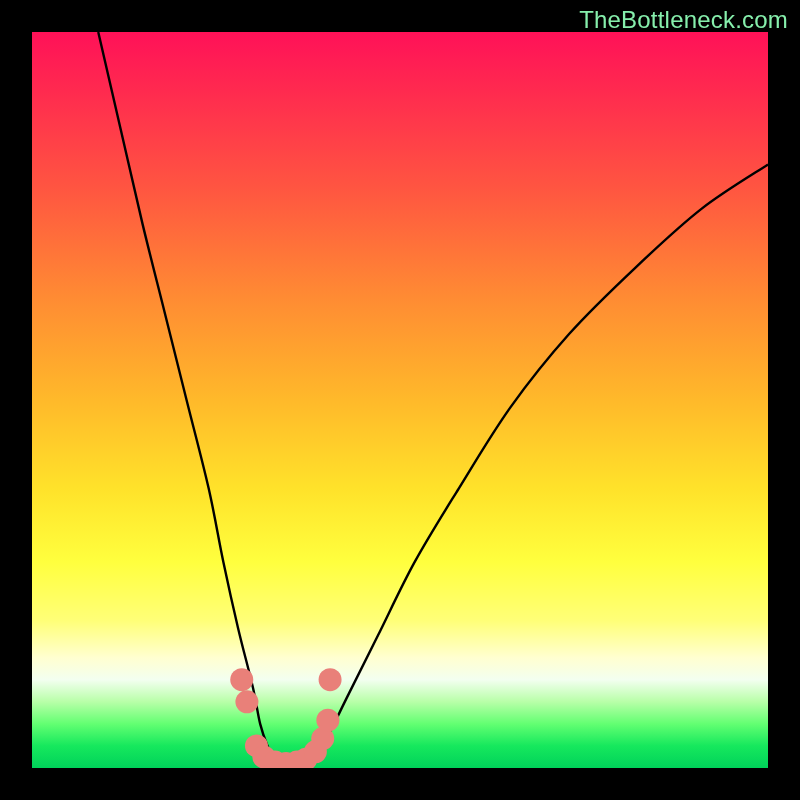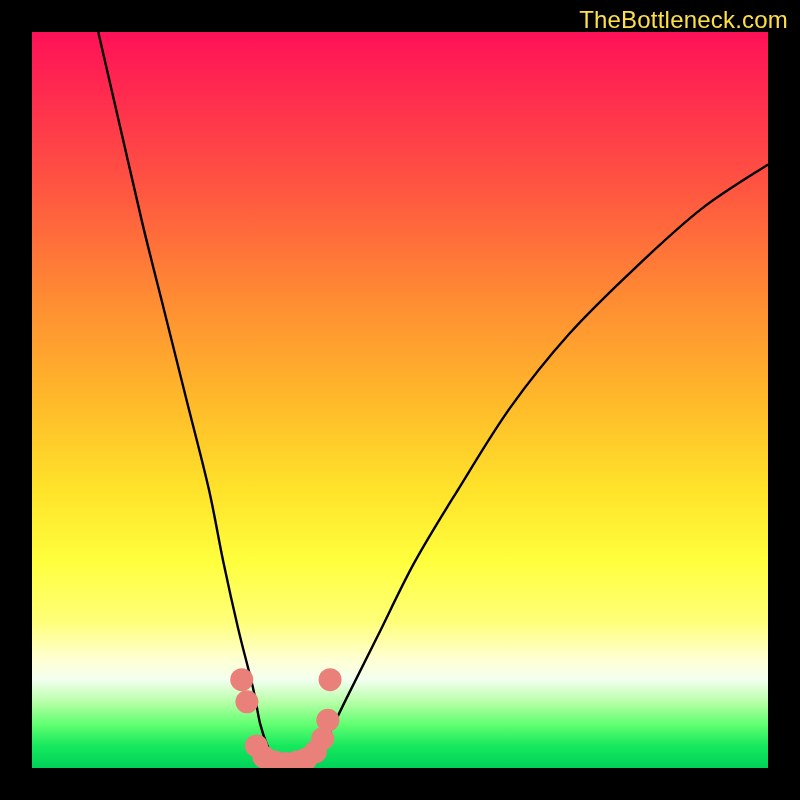--- a/index.html
+++ b/index.html
@@ -46,21 +46,21 @@
       #b8ffa8 91%,
       #63ff72 94%,
       #16e85d 97%,
       #00d25a 100%
     );
   }
   .watermark {
     position: absolute;
     top: 6px;
     right: 12px;
-    color: #fde047;
+    color: #86efac;
     font-size: 24px;
     font-weight: 500;
     letter-spacing: 0.2px;
     user-select: none;
   }
   svg.curves {
     position: absolute;
     inset: 0;
   }
 </style>

